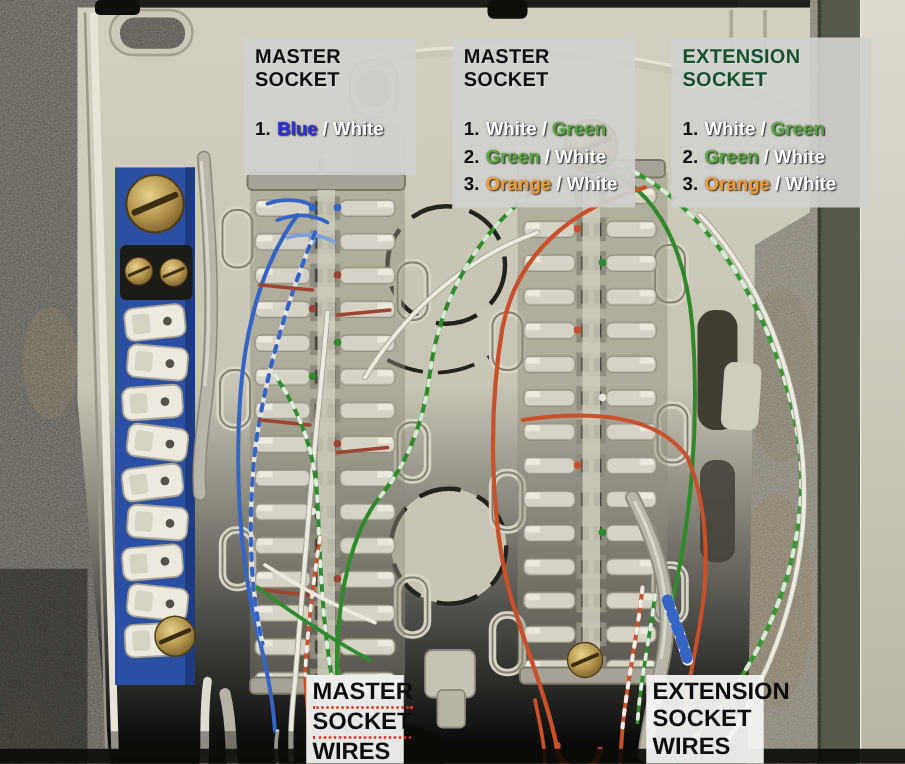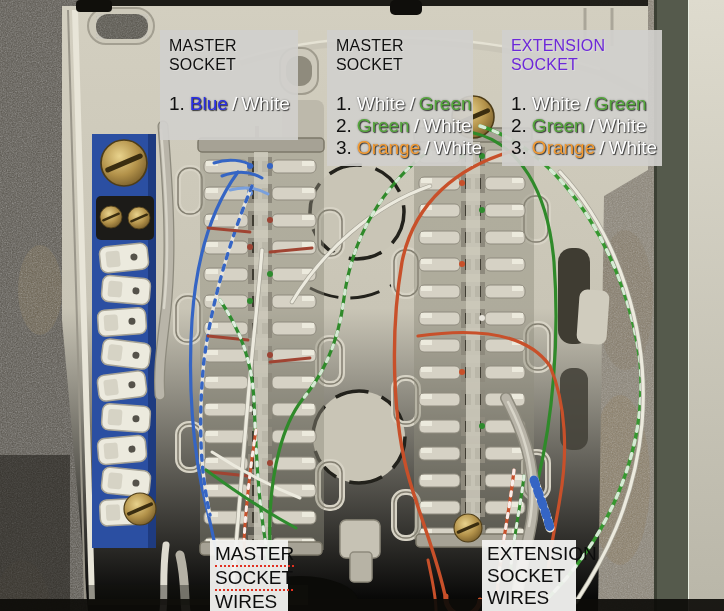--- a/index.html
+++ b/index.html
@@ -1,23 +1,23 @@
 <!DOCTYPE html>
 <html><head>
 <meta charset="utf-8">
 <style>
   html,body{margin:0;padding:0;background:#222;}
   .scene{position:relative;width:724px;height:611px;overflow:hidden;background:#6b675e;
          font-family:"Liberation Sans",sans-serif;}
   .scene svg{position:absolute;inset:0;display:block;}
-  .anno{position:absolute;font-weight:normal;box-sizing:border-box;}
+  .anno{position:absolute;font-weight:bold;box-sizing:border-box;margin-left:35px;}
   .anno-top{font-size:15px;padding:7px 9px;line-height:1.2;}
   .ttl{font-size:16px;line-height:1.18;letter-spacing:.2px;text-shadow:1px 1px 0 rgba(255,255,255,.25);}
   .lines{margin-top:18px;}
-  .line{line-height:22px;white-space:nowrap;font-size:19px;}
+  .line{line-height:22px;white-space:nowrap;font-size:15px;}
   .num{margin-right:5px;color:#101010;}
   .w{text-shadow:1px 1px 1px rgba(30,30,30,.85),0 0 2px rgba(0,0,0,.35);}
   .slash{margin:0 4px;color:#ffffff;text-shadow:1px 1px 1px rgba(30,30,30,.85);}
   .anno-bottom{font-size:19px;padding:3px 5px;line-height:1.16;color:#0d0d0d;}
   .bword{display:block;}
   .uline{display:inline-block;border-bottom:2px dotted #e03020;padding-bottom:0;}
 </style>
 </head>
 <body>
 
@@ -295,21 +295,21 @@
     <div class="line">
       <span class="num">2.</span><span class="w" style="color: rgb(85, 168, 60);">Green</span><span class="slash">/</span><span class="w" style="color: rgb(255, 255, 255);">White</span>
     </div>
     <div class="line">
       <span class="num">3.</span><span class="w" style="color: rgb(245, 155, 49);">Orange</span><span class="slash">/</span><span class="w" style="color: rgb(255, 255, 255);">White</span>
     </div>
   </div>
 </div>
 
 <div class="anno anno-top" style="left: 502px; top: 30px; width: 160px; min-height: 113px; background-color: rgba(209, 208, 204, 0.93);">
-  <div class="ttl" style="color: #6d28d9;">EXTENSION SOCKET</div>
+  <div class="ttl" style="color: #14532d;">EXTENSION SOCKET</div>
   <div class="lines">
     <div class="line">
       <span class="num">1.</span><span class="w" style="color: rgb(255, 255, 255);">White</span><span class="slash">/</span><span class="w" style="color: rgb(85, 168, 60);">Green</span>
     </div>
     <div class="line">
       <span class="num">2.</span><span class="w" style="color: rgb(85, 168, 60);">Green</span><span class="slash">/</span><span class="w" style="color: rgb(255, 255, 255);">White</span>
     </div>
     <div class="line">
       <span class="num">3.</span><span class="w" style="color: rgb(245, 155, 49);">Orange</span><span class="slash">/</span><span class="w" style="color: rgb(255, 255, 255);">White</span>
     </div>

